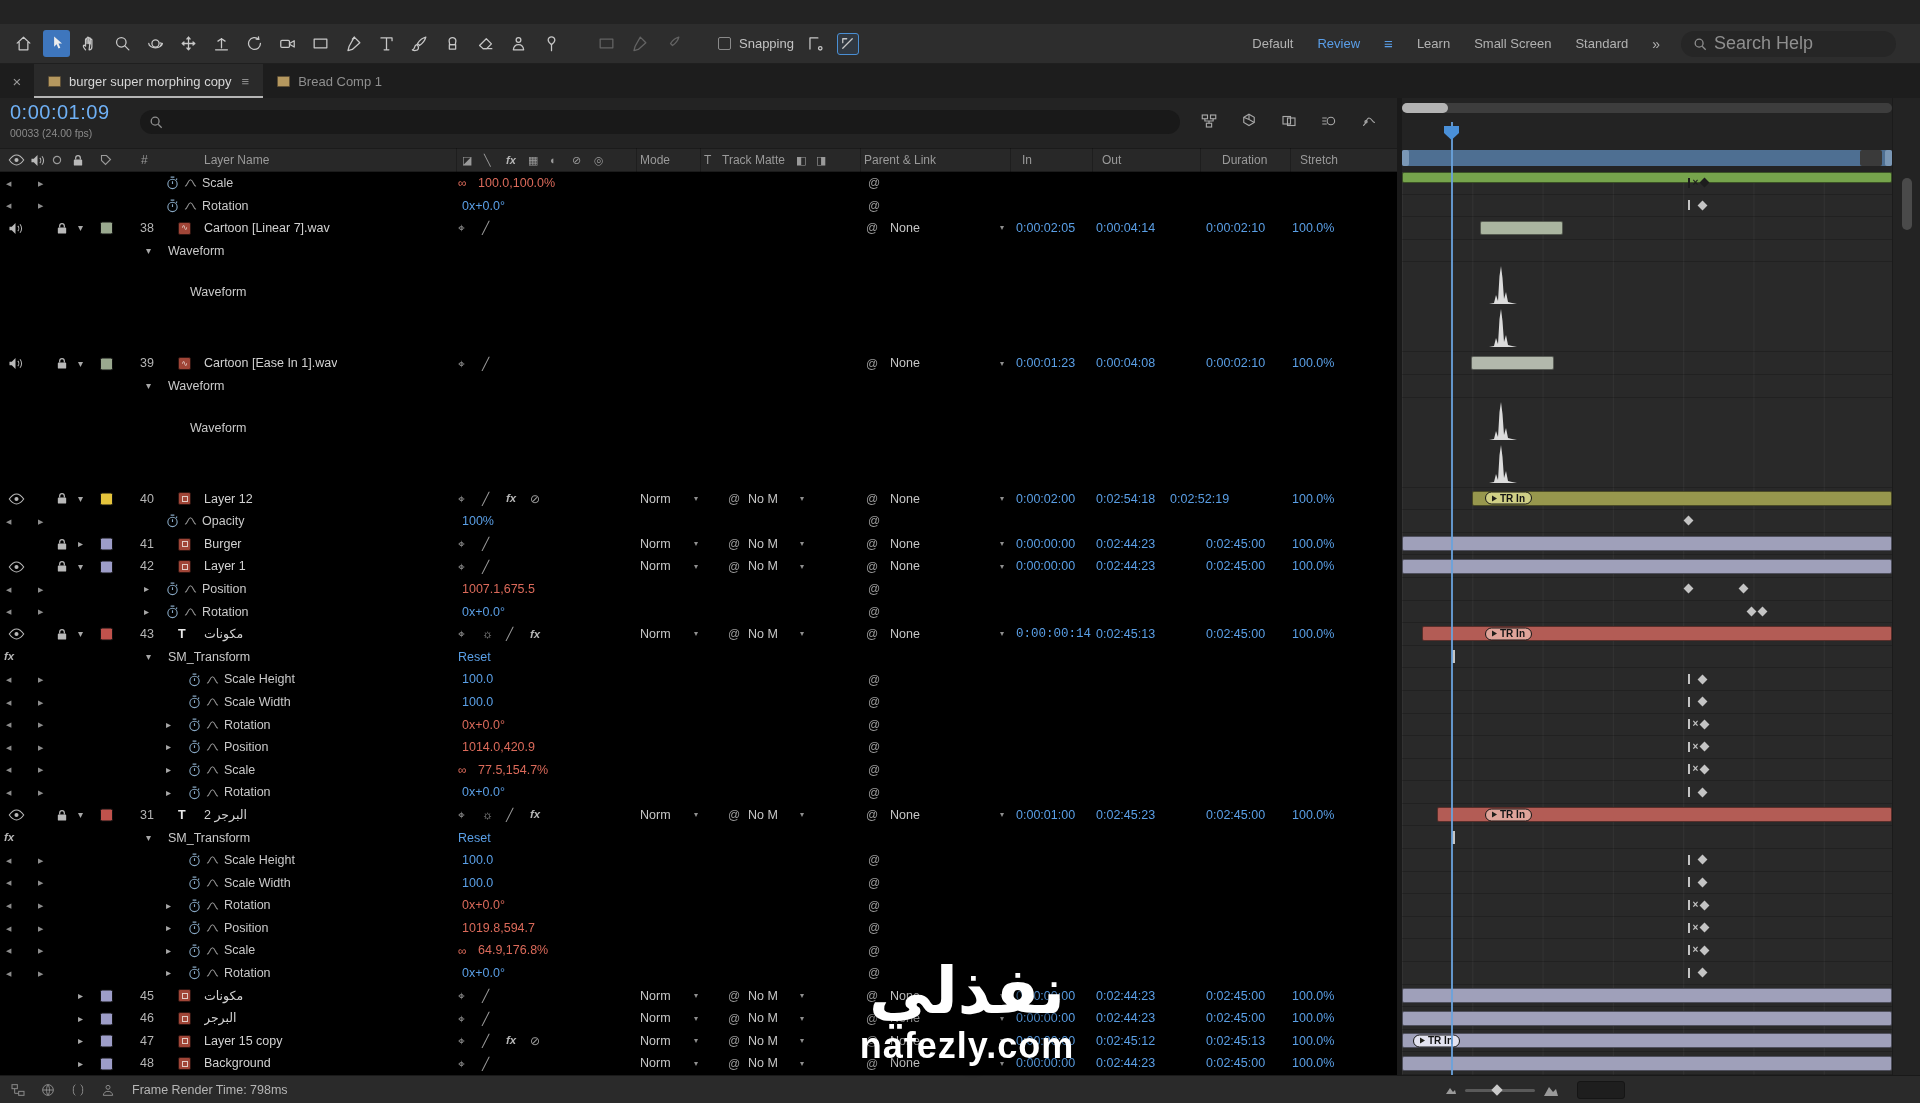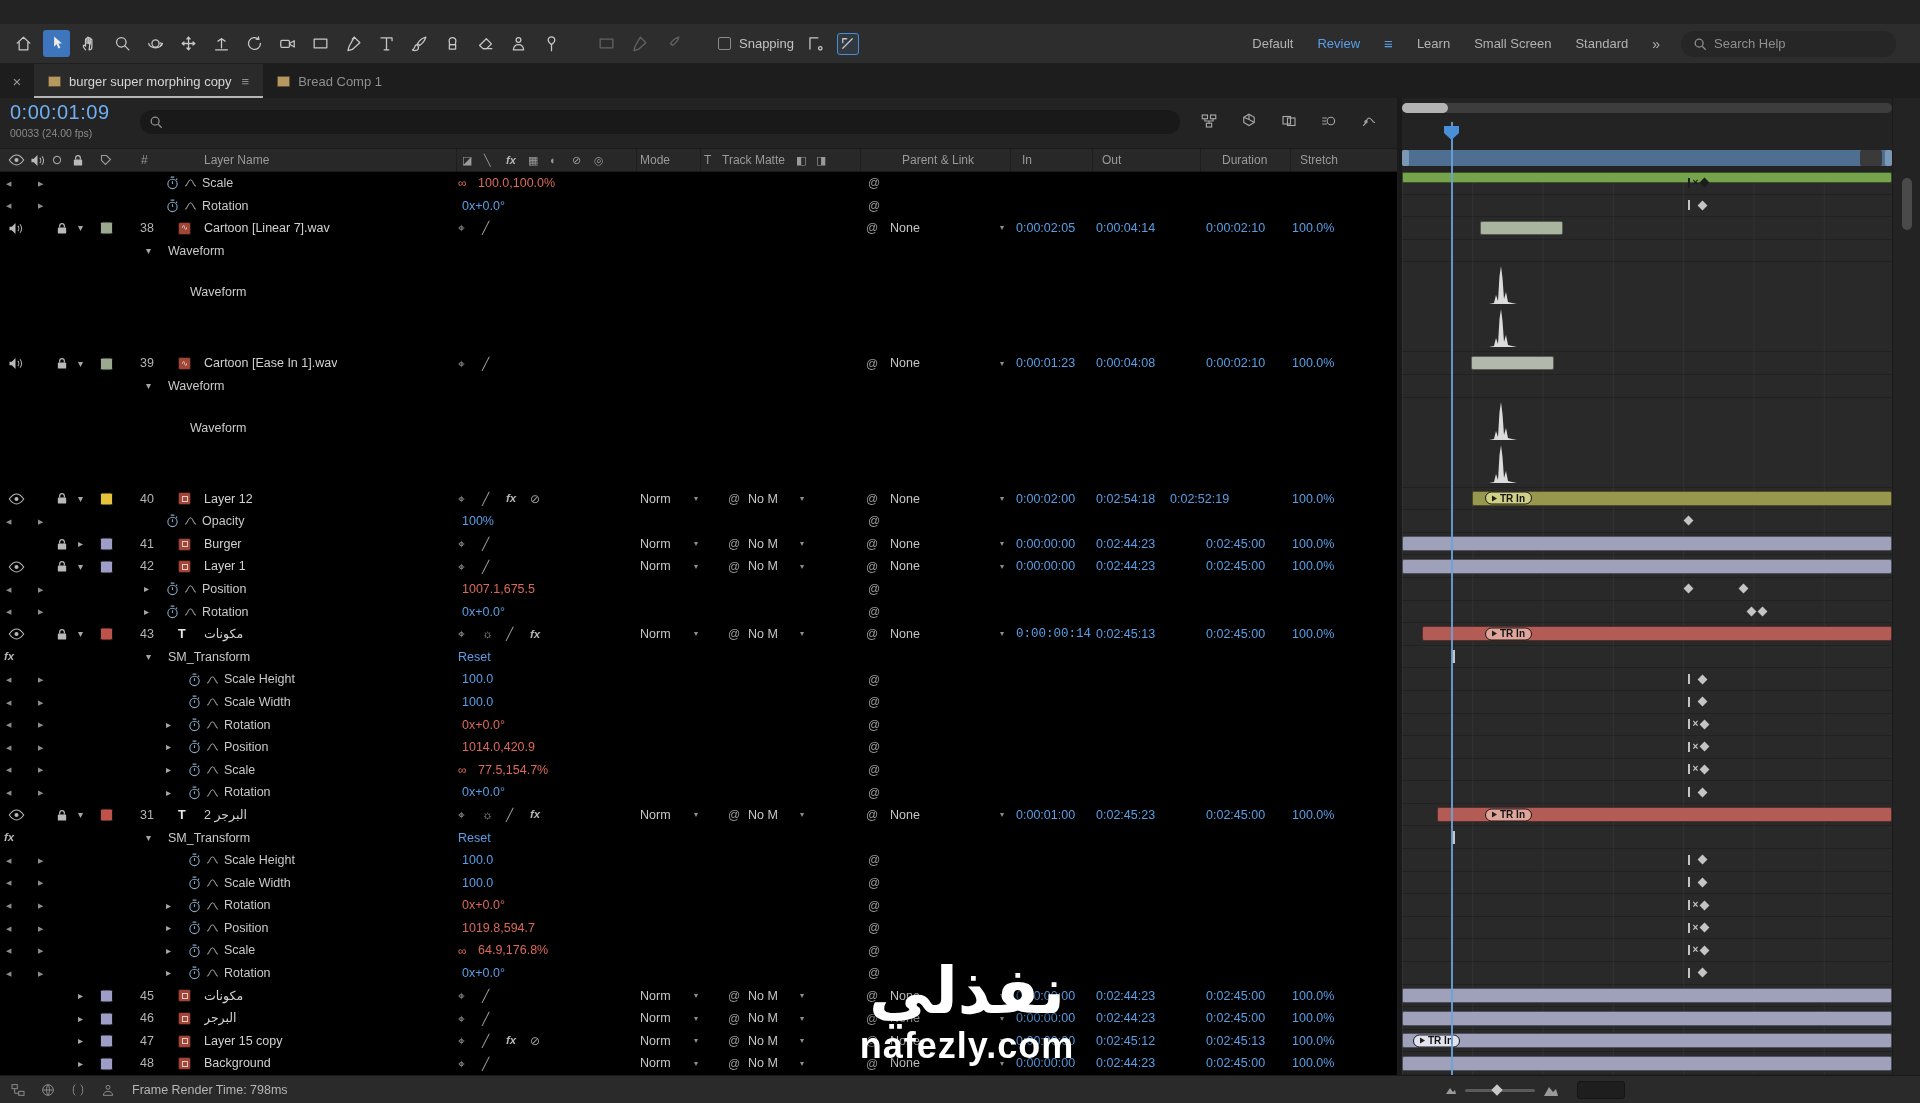--- a/index.html
+++ b/index.html
@@ -20,21 +20,21 @@
 #snapwrap{display:flex;align-items:center;gap:8px;margin-left:26px}
 .cb{width:13px;height:13px;border:1px solid #8a8a8a;border-radius:2px}
 .snlab{font-size:13px;color:#c3c3c3}
 .snapbox{width:22px;height:22px;border:1px solid #4a8fd4;border-radius:3px;display:flex;align-items:center;justify-content:center;background:rgba(74,143,212,.12)}
 #wsarea{margin-left:auto;display:flex;align-items:center;gap:24px;padding-right:14px}
 .ws{font-size:13px;color:#b2b2b2;white-space:nowrap}
 .ws.active{color:#5a9ee8}
 .wsmenu{color:#5a9ee8;font-size:15px}
 .chev{color:#b2b2b2;font-size:14px;letter-spacing:-3px}
 #helpsearch{display:flex;align-items:center;gap:7px;background:#262626;border-radius:13px;height:26px;padding:0 12px;width:215px}
-#helpsearch input{background:transparent;border:0;outline:0;color:#14b8a6;font-size:13px;width:150px;font-family:inherit}
+#helpsearch input{background:transparent;border:0;outline:0;color:#14b8a6;font-size:18px;width:150px;font-family:inherit}
 #helpsearch input::placeholder{color:#8f8f8f}
 
 #tabbar{position:absolute;left:0;top:64px;width:1920px;height:34px;background:#1d1d1d;display:flex;align-items:stretch}
 #tabclose{width:34px;display:flex;align-items:center;justify-content:center;color:#9a9a9a;font-size:15px}
 .ptab{display:flex;align-items:center;gap:8px;padding:0 14px;font-size:13px;color:#8f8f8f;white-space:nowrap}
 .ptab.active{background:#2a2a2a;color:#d6d6d6;box-shadow:inset 0 -2px 0 #b5b5b5}
 .compicon{width:13px;height:11px;background:#b5985f;border:1px solid #5f5036;border-radius:1px}
 .tabmenu{color:#8f8f8f;font-size:13px;margin-left:2px;display:flex;align-items:center}
 
 #phead{position:absolute;left:0;top:98px;width:1397px;height:50px;background:#232323}
@@ -382,21 +382,21 @@
       <span class="hc fxg" style="left: 506px; font-size: 11px;">fx</span>
       <span class="hc" style="left: 528px; font-size: 11px;">▦</span>
       <span class="hc" style="left: 550px; font-size: 11px;">◐</span>
       <span class="hc" style="left: 572px; font-size: 11px;">⊘</span>
       <span class="hc" style="left: 594px; font-size: 11px;">◎</span>
       <span class="hc" style="left: 640px;">Mode</span>
       <span class="hc" style="left: 704px;">T</span>
       <span class="hc" style="left: 722px;">Track Matte</span>
       <span class="hc" style="left: 796px; font-size: 11px;">◧</span>
       <span class="hc" style="left: 816px; font-size: 11px;">◨</span>
-      <span class="hc" style="left: 864px; margin-left: 38px;">Parent &amp; Link</span>
+      <span class="hc" style="left: 864px;">Parent &amp; Link</span>
       <span class="hc" style="left: 1022px;">In</span>
       <span class="hc" style="left: 1102px;">Out</span>
       <span class="hc" style="left: 1222px;">Duration</span>
       <span class="hc" style="left: 1300px;">Stretch</span>
     </div>
 
   <div id="lrows">
       <div class="lrow" style="height: 22.6px;">
         <span class="c nav" style="left: 6px;">◀</span>
         <span class="c nav" style="left: 38px;">▶</span>

